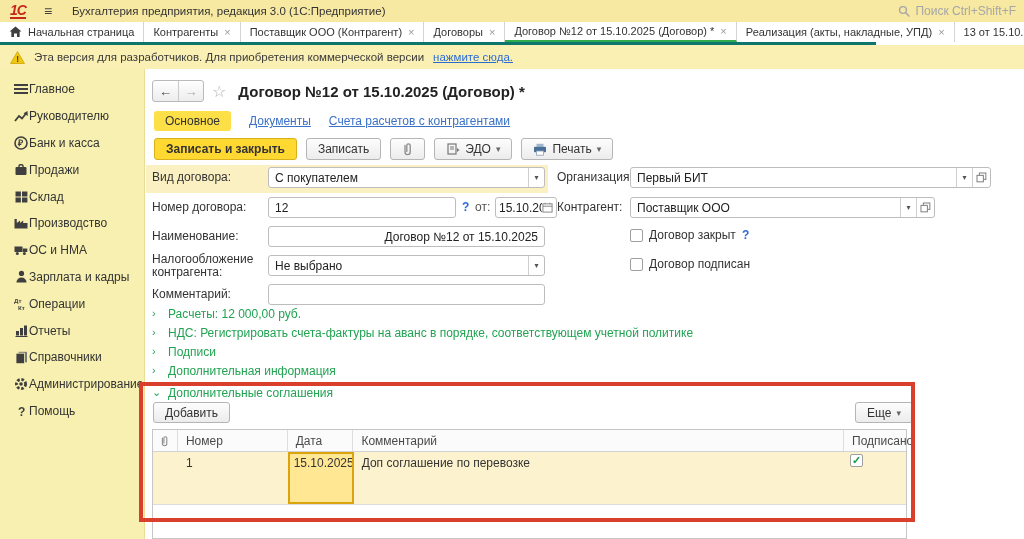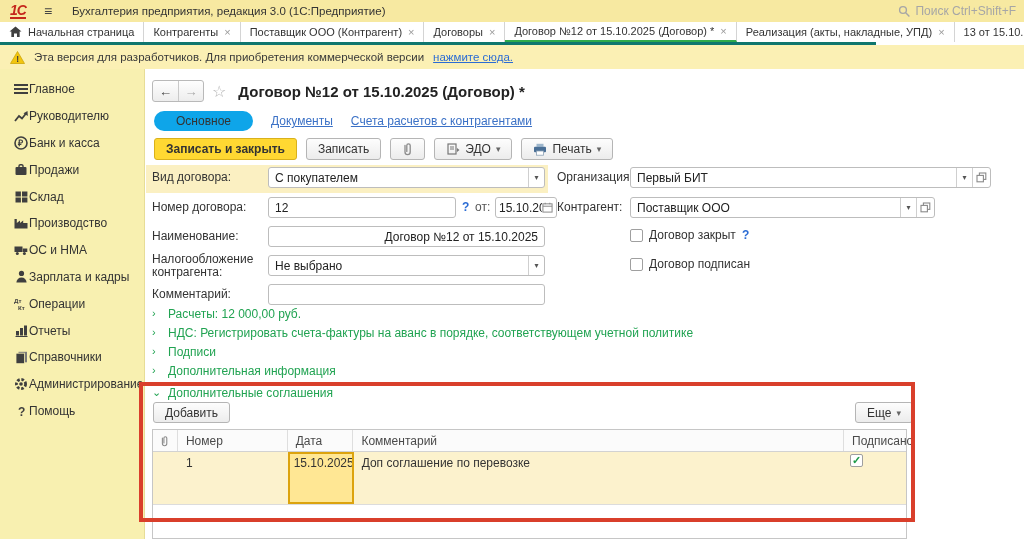--- a/index.html
+++ b/index.html
@@ -33,21 +33,21 @@
   .main { position:absolute; left:146px; top:69px; width:878px; height:470px; background:#fff; }
 
   .formhead { position:absolute; left:6px; top:11px; display:flex; align-items:center; gap:8px; }
   .navbtns { display:flex; border:1px solid #b9b9b9; border-radius:3px; overflow:hidden; background:linear-gradient(#fefefe,#ededed); }
   .navbtns span { width:25px; height:20px; display:flex; align-items:center; justify-content:center; font-size:13px; color:#444; }
   .navbtns .fwd { border-left:1px solid #c9c9c9; color:#aaa; }
   .star { color:#b4b4b4; font-size:16px; }
   .ftitle { font-size:15px; font-weight:bold; color:#222; margin-left:4px; }
 
   .formnav { position:absolute; left:8px; top:42px; display:flex; align-items:center; gap:18px; font-size:12px; }
-  .chip { background:#0ea5e9; border-radius:10px; padding:3px 22px; color:#333; }
+  .chip { background:#fde047; border-radius:3px; padding:3px 11px; color:#333; }
   .flink { color:#3b71c6; text-decoration:underline; }
 
   .toolbar { position:absolute; left:8px; top:69px; display:flex; align-items:center; gap:9px; }
   .btn { height:22px; display:inline-flex; align-items:center; gap:5px; padding:0 11px; font-size:12px; color:#333; background:linear-gradient(#fdfdfd,#ececec); border:1px solid #b5b5b5; border-radius:3px; cursor:default; white-space:nowrap; }
   .btn.primary { background:#ffd832; border-color:#d9b11c; font-weight:bold; }
   .btn .caret { font-size:9px; color:#666; }
   .btn.iconbtn { padding:0 10px; }
 
   
   .hl-row { position:absolute; left:0; top:96px; width:402px; height:28px; background:#fbf0c2; }

